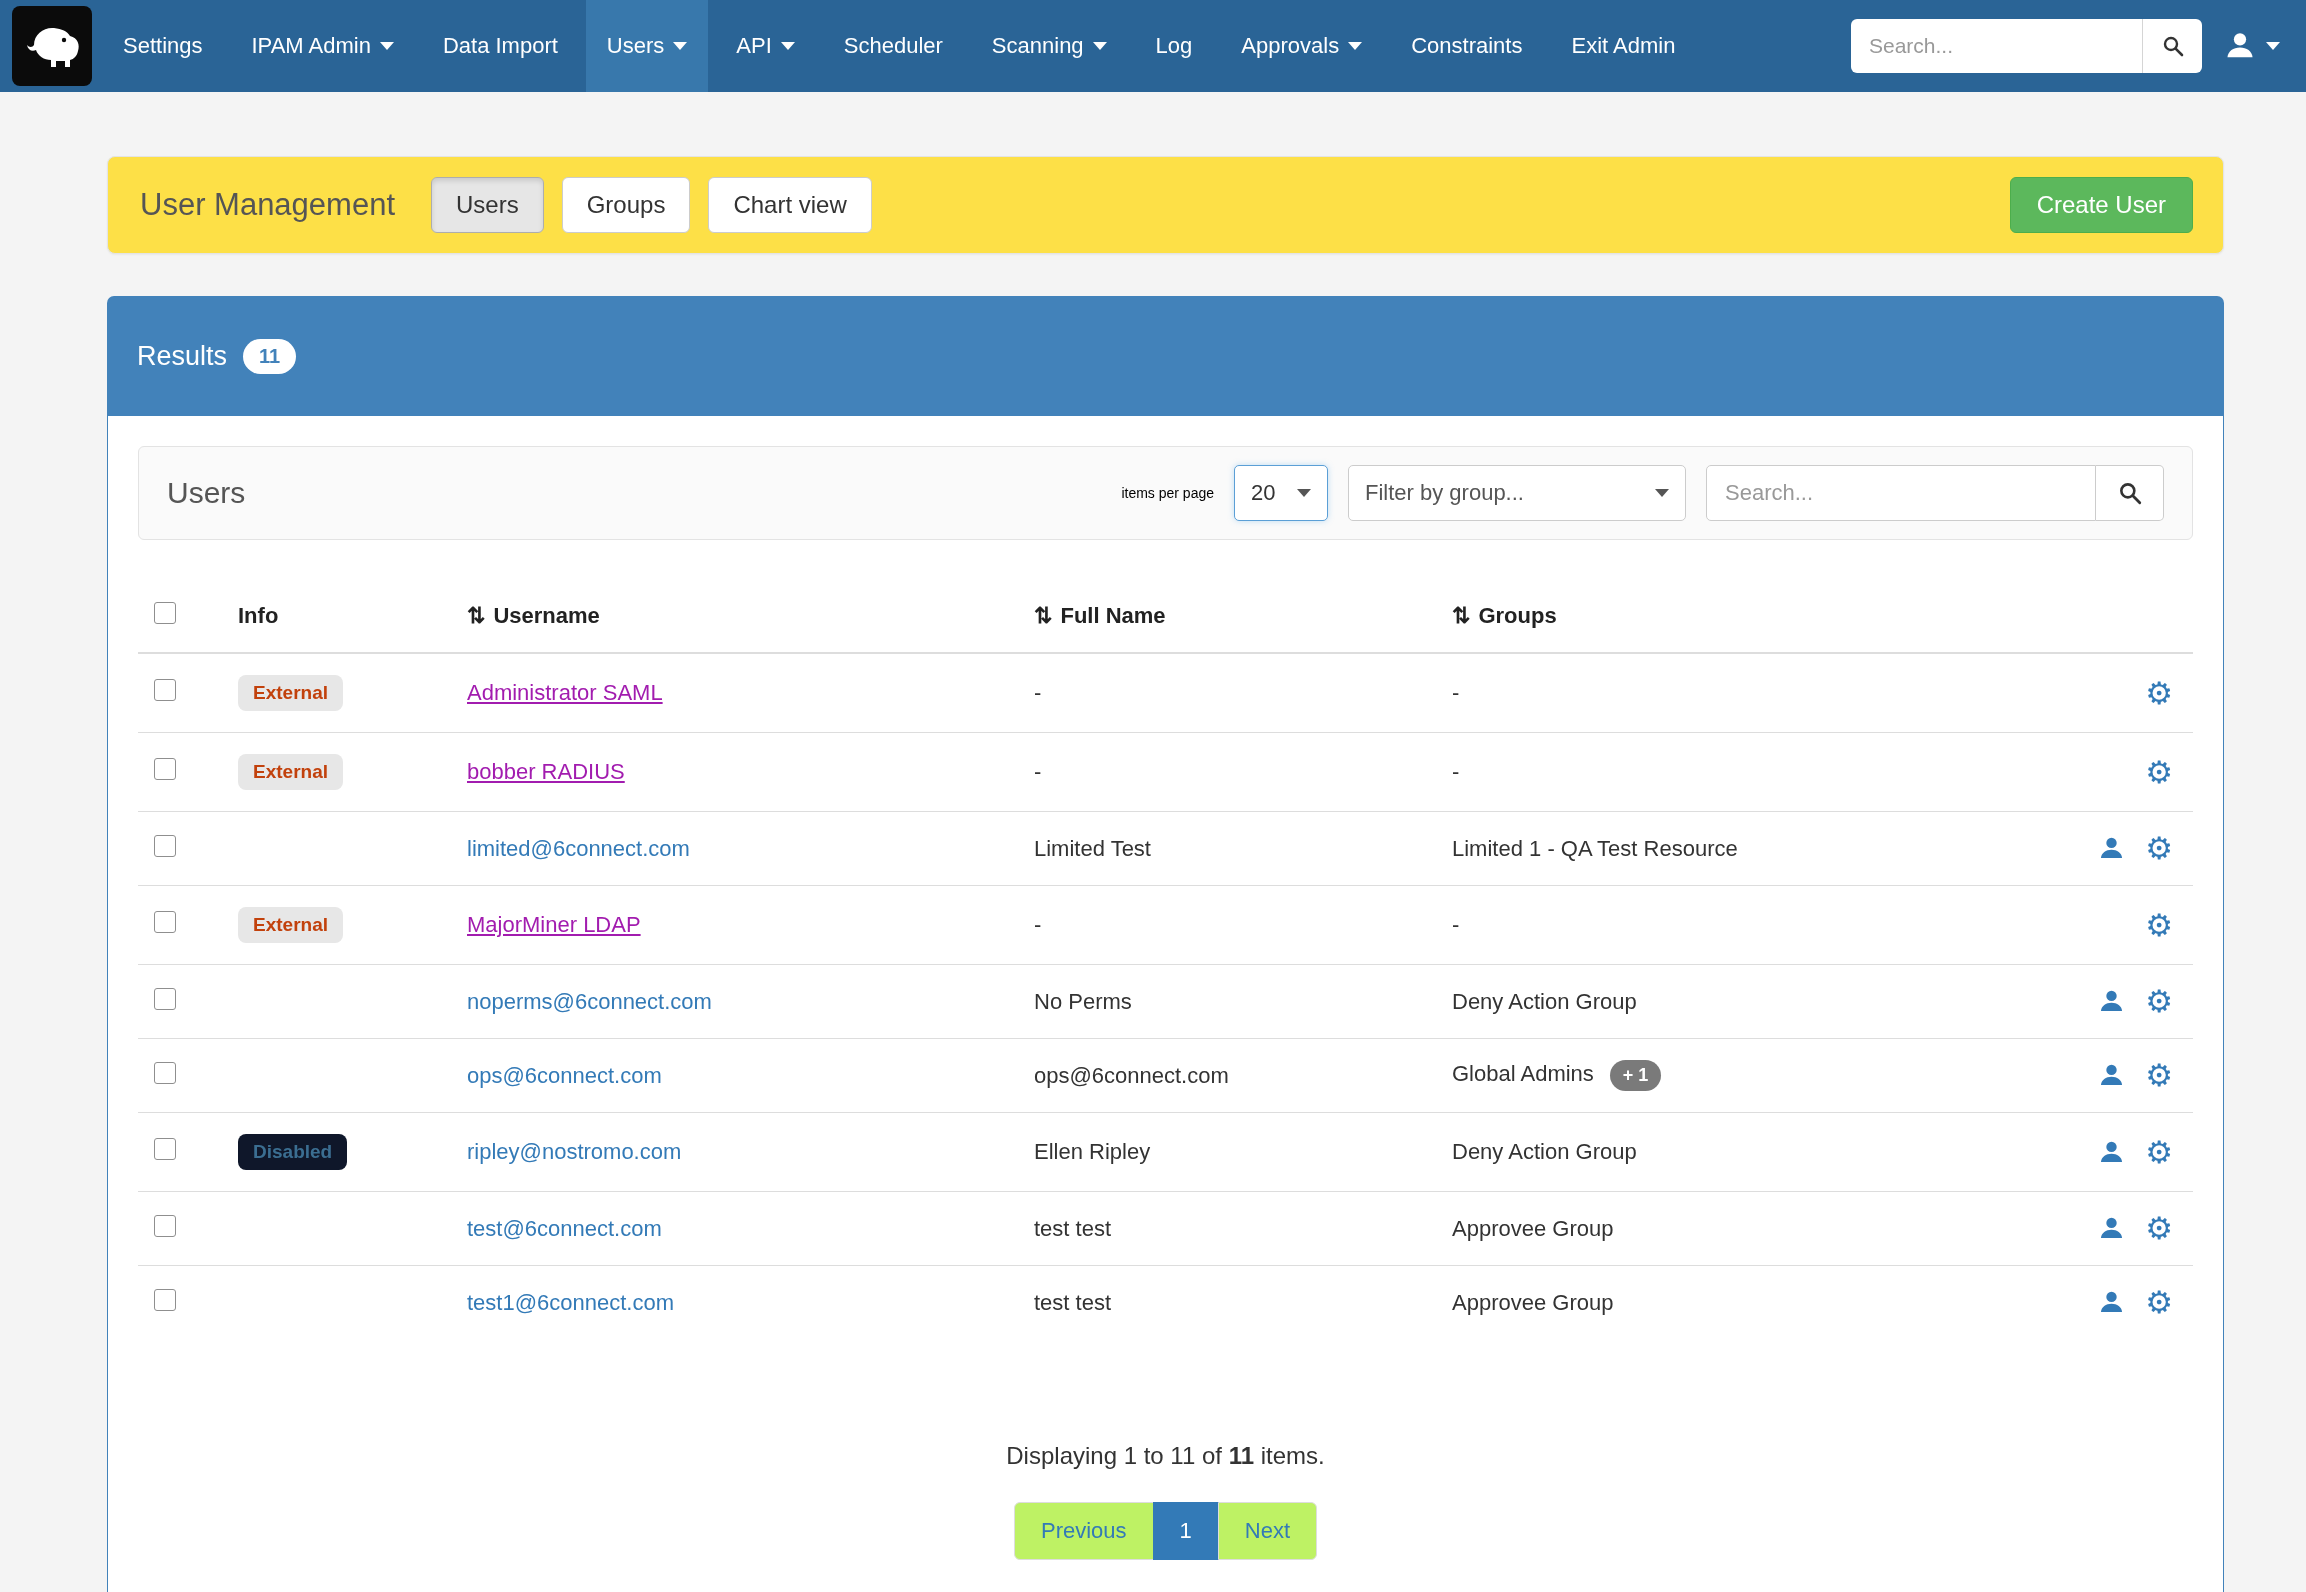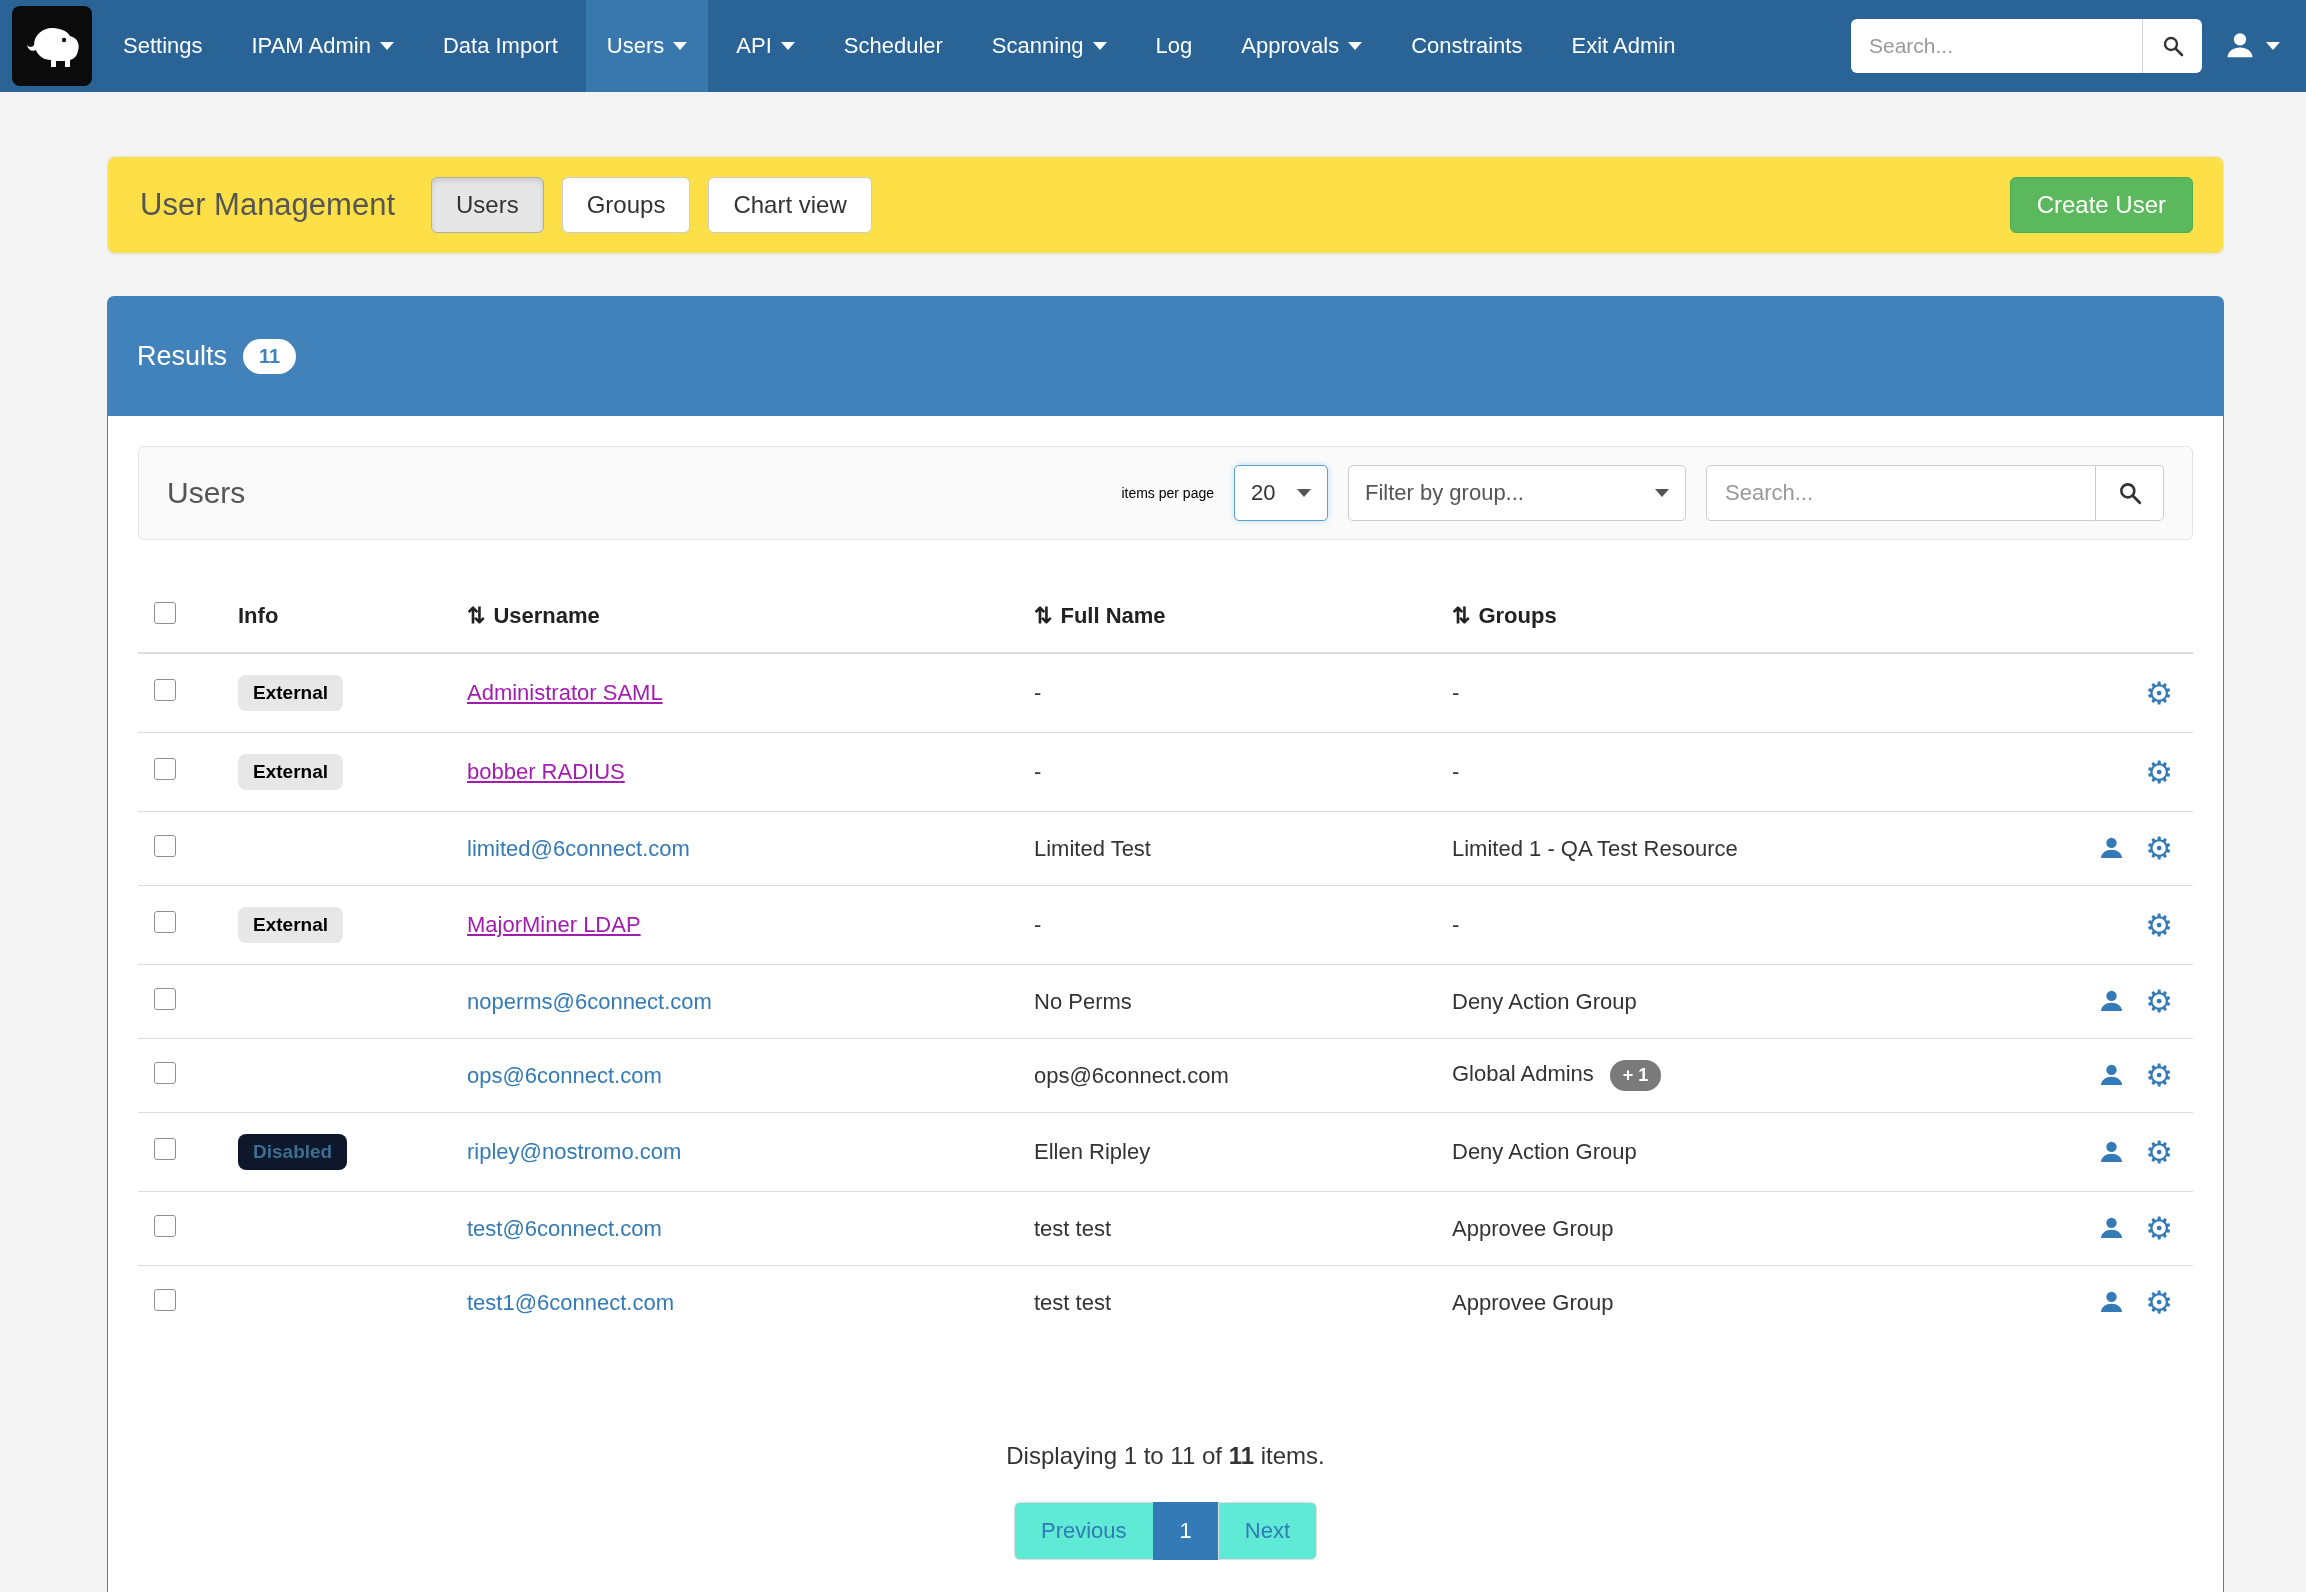--- a/index.html
+++ b/index.html
@@ -85,35 +85,35 @@
   .col-info  { width: 229px; }
   .col-user  { width: 567px; }
   .col-full  { width: 418px; }
   .col-groups{ }
   .col-actions { width: 139px; }
   input[type="checkbox"] { appearance: none; -webkit-appearance: none; width: 22px; height: 22px;
     border: 1.5px solid #8f8f8f; border-radius: 3px; background: #fff; margin: 0 0 0 4px; cursor: pointer; }
   .sort-icon::before { content: "⇅"; font-weight: bold; margin-right: 8px; color: #222; }
   .badge-pill { display: inline-block; border-radius: 8px; padding: 7px 15px;
     font-size: 19px; font-weight: 600; }
-  .badge-external { background: #e7e7e7; color: #000000; }
+  .badge-external { background: #e7e7e7; color: #c2410c; }
   .badge-disabled { background: #0f172a; color: #3b6e91; }
   .user-link { color: #337ab7; text-decoration: none; cursor: pointer; }
   .plain-name { color: #a21caf; text-decoration: underline; }
   .groups-badge { display: inline-block; background: #7a7a7a; color: #fff;
     border-radius: 994px; padding: 5px 13px; font-size: 18px; font-weight: 600; margin-left: 16px; }
   .actions-cell { display: flex; justify-content: flex-end; align-items: center; gap: 20px; padding-right: 8px; }
   .row-user-icon { color: #337ab7; display: inline-flex; cursor: pointer; }
   .row-user-icon svg { width: 27px; height: 27px; }
   .gear-icon { color: #337ab7; font-size: 31px; line-height: 1; cursor: pointer; }
 
   
   .display-info { text-align: center; font-size: 24px; margin-top: 103px; color: #333; }
   .pagination { display: flex; justify-content: center; margin-top: 32px; }
-  .page-btn { font-size: 22px; padding: 15px 26px; border: 1px solid #ddd; background: #5eead4;
+  .page-btn { font-size: 22px; padding: 15px 26px; border: 1px solid #ddd; background: #bef264;
     color: #337ab7; cursor: pointer; margin-left: -1px; }
   .page-btn:first-child { border-radius: 6px 0 0 6px; margin-left: 0; }
   .page-btn:last-child { border-radius: 0 6px 6px 0; }
   .page-btn.active { background: #337ab7; border-color: #337ab7; color: #fff; }
 </style>
 </head>
 <body>
 
 <header class="navbar">
   <div class="logo">

